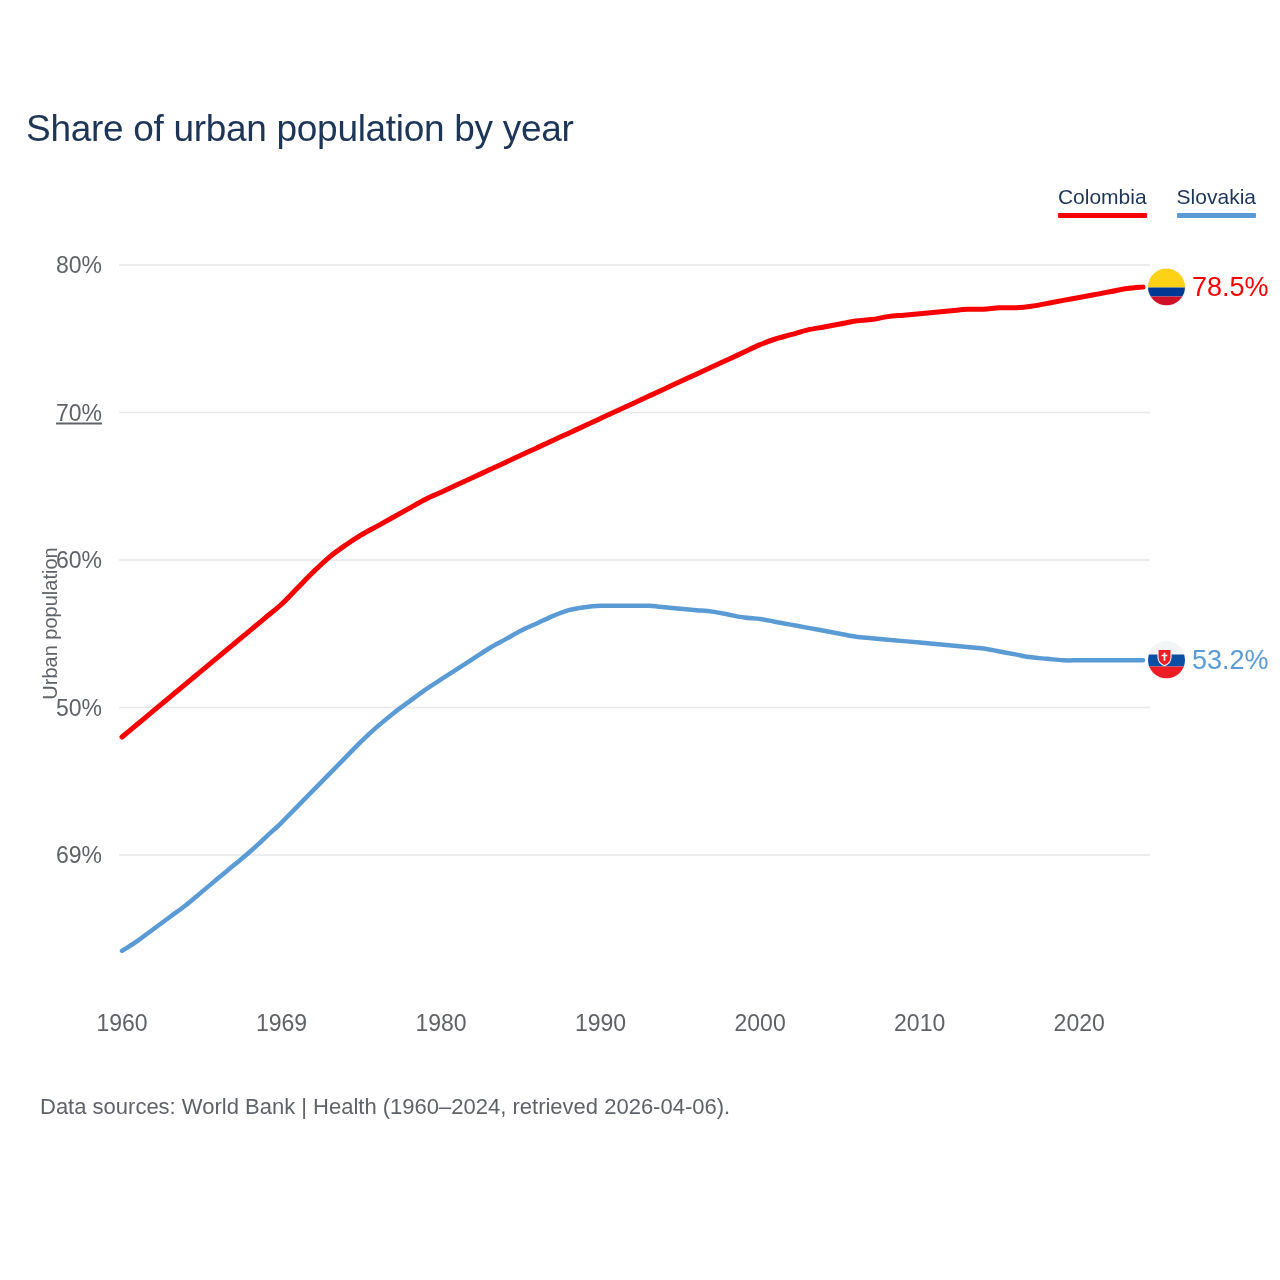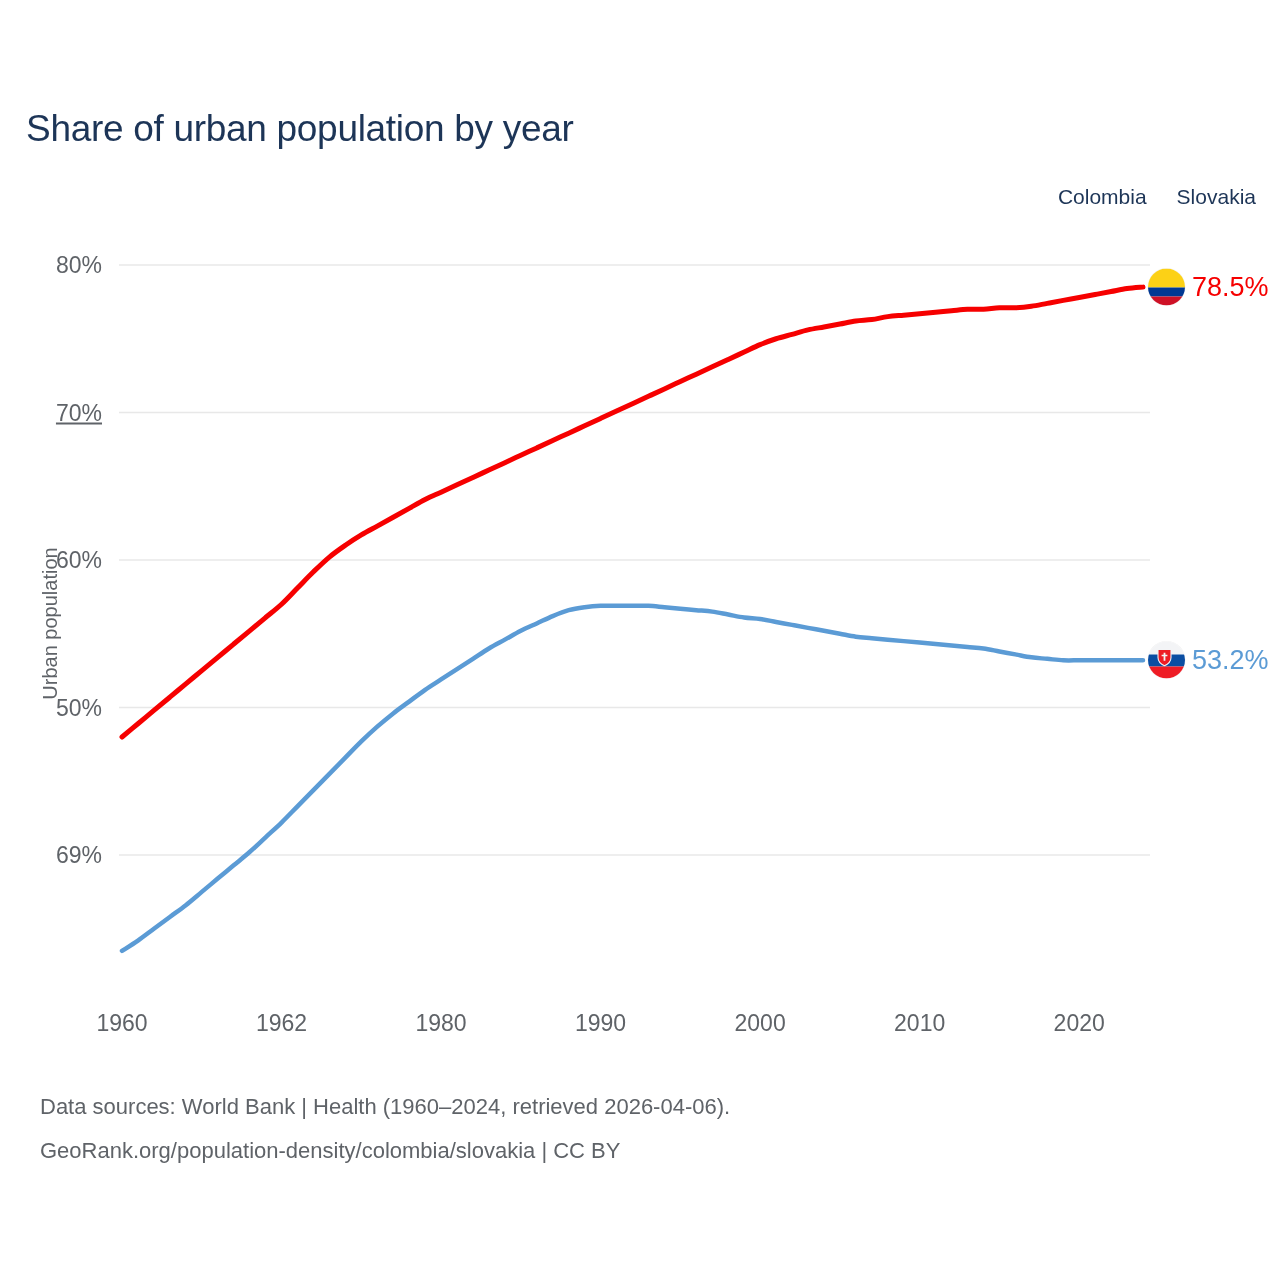--- a/index.html
+++ b/index.html
@@ -34,20 +34,21 @@
   .legend {
     position: absolute;
     right: 24px;
     top: 184px;
     display: flex;
     gap: 30px;
     align-items: flex-start;
   }
   .legend-item {
     display: flex;
+    flex-direction: column;
     align-items: center;
     cursor: pointer;
   }
   .legend-label {
     font-size: 21px;
     color: #1d3557;
     line-height: 26px;
     white-space: nowrap;
   }
   .legend-rule {
@@ -173,21 +174,21 @@
       </svg>
     <div id="y-labels">
         <div class="y-tick-label" style="top: 855px; left: 12px;">69%</div>
         <div class="y-tick-label" style="top: 707.5px; left: 12px;">50%</div>
         <div class="y-tick-label" style="top: 560px; left: 12px;">60%</div>
         <div class="y-tick-label" style="top: 412.5px; left: 12px; text-decoration: underline;">70%</div>
         <div class="y-tick-label" style="top: 265px; left: 12px;">80%</div>
       </div>
     <div id="x-labels">
         <div class="x-tick-label" style="left: 122px; top: 1010px;">1960</div>
-        <div class="x-tick-label" style="left: 281.531px; top: 1010px;">1962</div>
+        <div class="x-tick-label" style="left: 281.531px; top: 1010px;">1969</div>
         <div class="x-tick-label" style="left: 441.062px; top: 1010px;">1980</div>
         <div class="x-tick-label" style="left: 600.594px; top: 1010px;">1990</div>
         <div class="x-tick-label" style="left: 760.125px; top: 1010px;">2000</div>
         <div class="x-tick-label" style="left: 919.656px; top: 1010px;">2010</div>
         <div class="x-tick-label" style="left: 1079.19px; top: 1010px;">2020</div>
       </div>
     <div class="axis-title">Urban population</div>
   </div>
 
 
@@ -208,16 +209,15 @@
       <svg class="sk-shield" viewBox="0 0 15 18">
         <path d="M1 1 H14 V9 C14 14 9 16.6 7.5 17.3 C6 16.6 1 14 1 9 Z" fill="#ee1c25" stroke="#f3f4f6" stroke-width="1.1"></path>
         <path d="M6.6 4.2 h1.8 v2 h2 v1.6 h-2 v4.4 h-1.8 v-4.4 h-2 V6.2 h2 z" fill="#f3f4f6"></path>
       </svg>
     </span>
     <span class="endpoint-value" style="color:#5b9bd5">53.2%</span>
   </div>
 
   <div class="footer">
     <div>Data sources: World Bank | Health (1960–2024, retrieved 2026-04-06).</div>
-    <div>GeoRank.org/population-density/colombia/slovakia | CC BY</div>
   </div>
 
 </div>
 
 </body></html>

